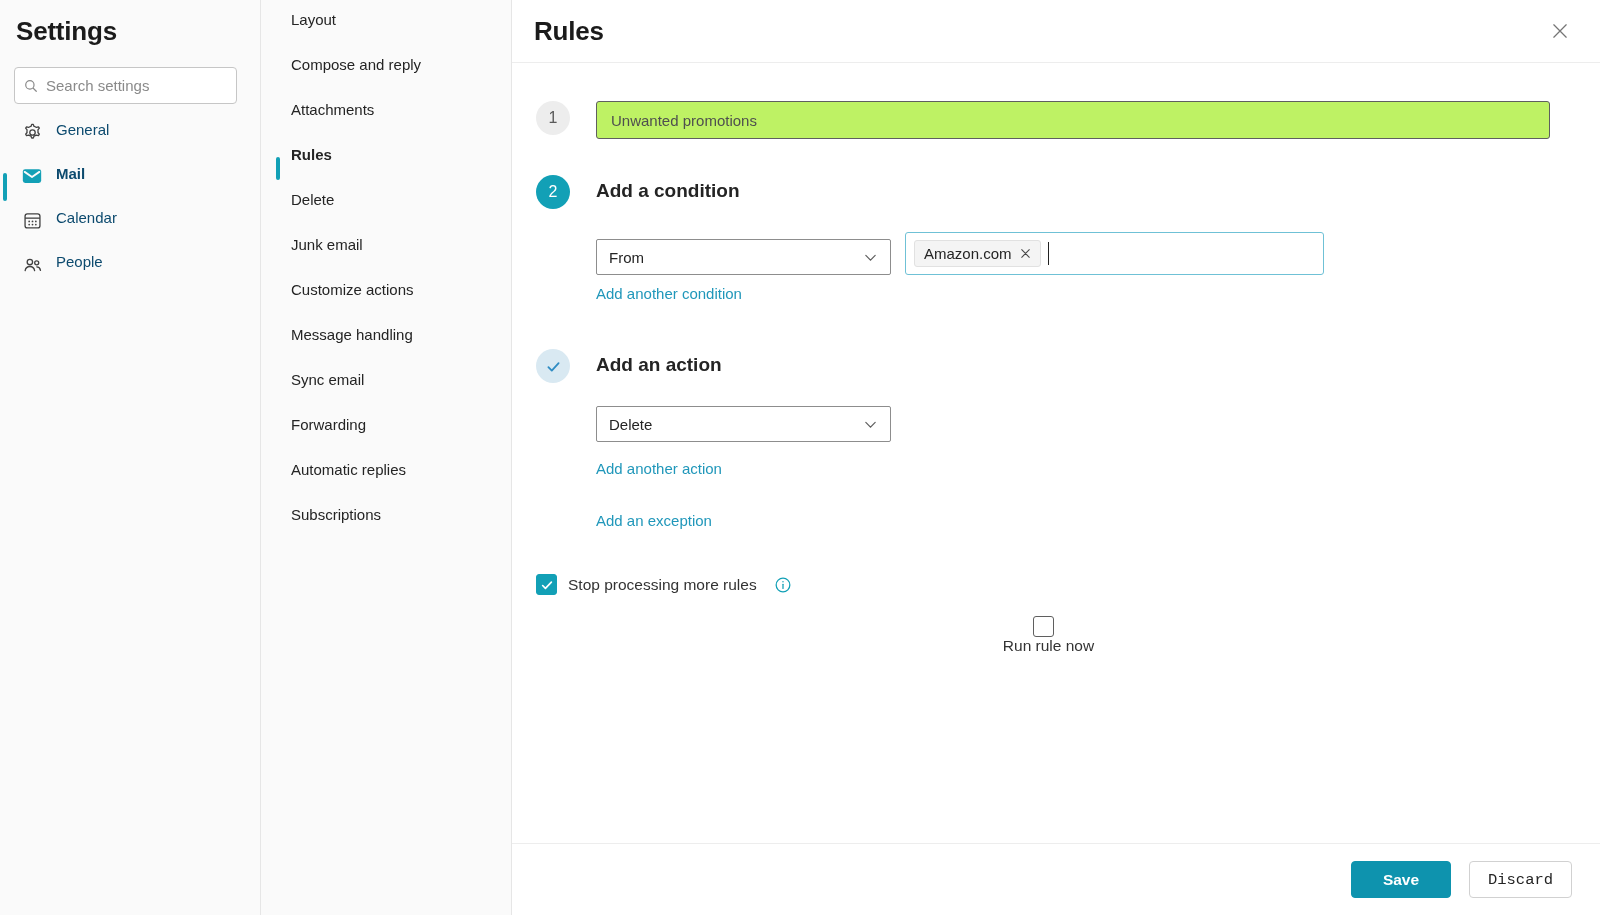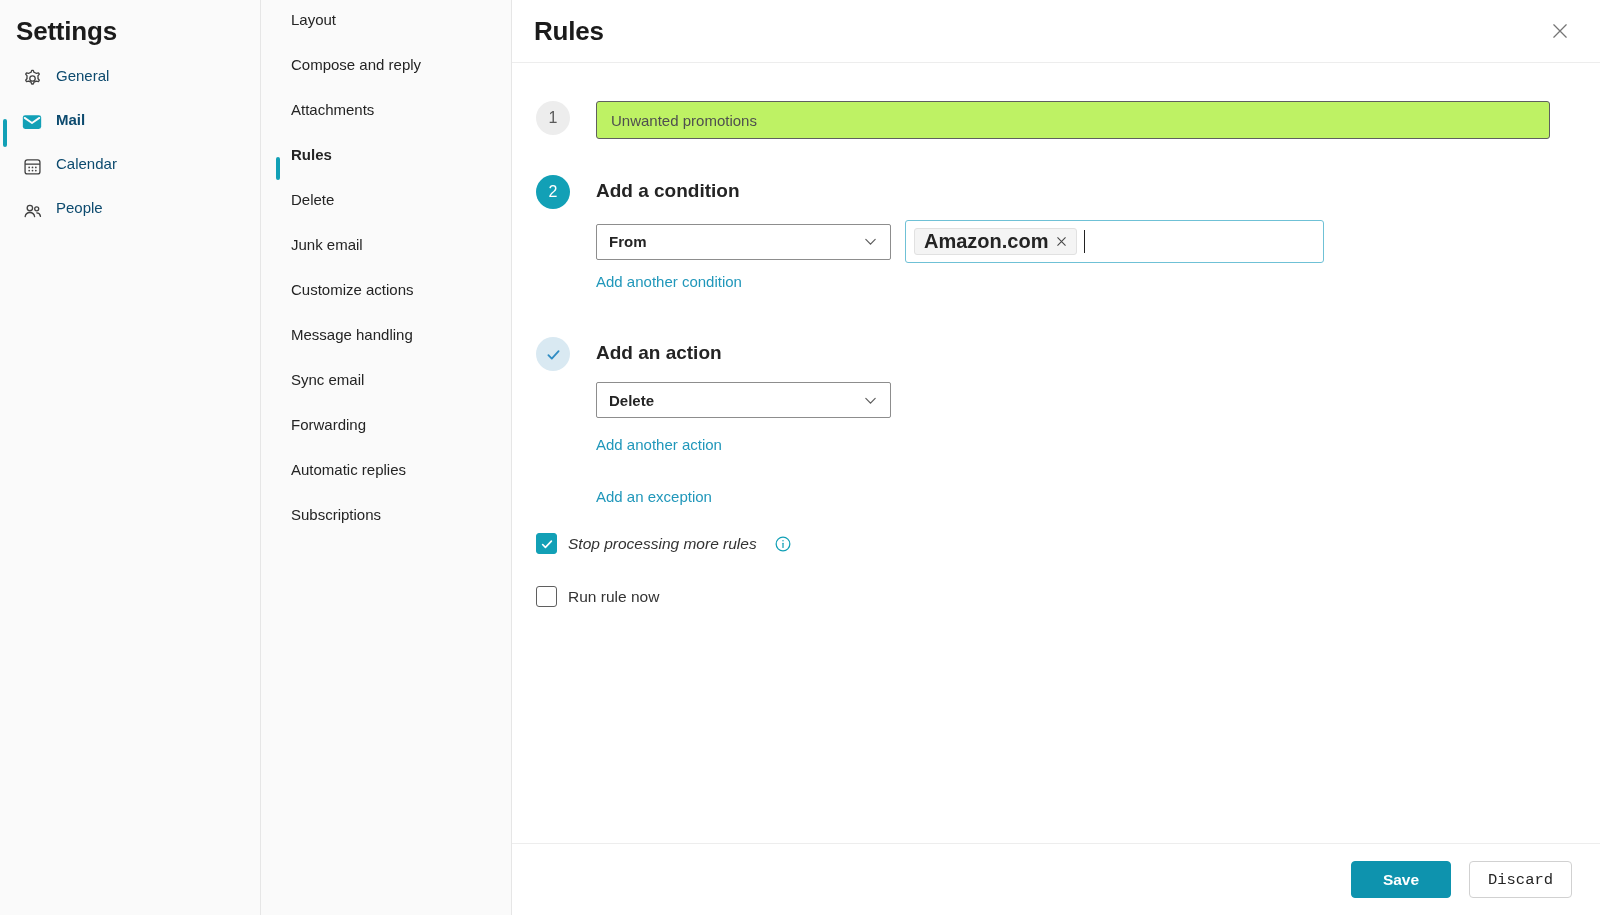--- a/index.html
+++ b/index.html
@@ -115,63 +115,63 @@
 
   .name-input {
     width: 100%; height: 38px;
     border: 1px solid #5f5f5f; border-radius: 3px;
     padding: 0 14px; font-family: inherit;
     font-size: 15px; color: #4f4f4f; outline: none; background: #bef264;
   }
 
   .step-heading { font-size: 19px; font-weight: 700; color: #242424; padding-top: 5px; }
 
-  .cond-line { display: flex; align-items: center; gap: 14px; margin-top: 18px; font-weight: bold; }
+  .cond-line { display: flex; align-items: flex-end; gap: 14px; margin-top: 30px; }
   .select-box {
     width: 295px; height: 36px;
     border: 1px solid #8d8d8d; border-radius: 2px;
     display: flex; align-items: center; justify-content: space-between;
     padding: 0 12px; font-size: 15px; color: #242424;
     background: #fff; cursor: pointer; flex: none;
   }
   .select-box .chev { color: #5f5f5f; }
 
   .value-box {
     width: 419px; height: 43px;
     border: 1.5px solid #6fc1d6; border-radius: 3px;
     display: flex; align-items: center;
     padding: 0 8px; background: #fff; cursor: text;
   }
   .chip {
     height: 27px; background: #f4f4f4;
     border: 1px solid #e1e1e1; border-radius: 3px;
     display: flex; align-items: center; gap: 8px;
-    padding: 0 9px; font-size: 20px; color: #242424;
+    padding: 0 9px; font-size: 15px; color: #242424;
   }
   .chip .chip-x { display: flex; align-items: center; color: #474747; cursor: pointer; }
   .caret {
     width: 1px; height: 23px; background: #222; margin-left: 7px;
     animation: blink 1.1s step-end infinite;
   }
   @keyframes blink { 50% { opacity: 0; } }
 
   .tlink {
     display: inline-block; color: var(--link); font-size: 15px;
     cursor: pointer; text-decoration: none;
   }
   .link-row-1 { margin-top: 10px; }
   .link-row-2 { margin-top: 18px; }
   .exception-row { margin-top: 34px; margin-left: 60px; }
 
   .m-top-36 { margin-top: 36px; }
   .m-top-46 { margin-top: 46px; }
 
   .check-row { display: flex; align-items: center; margin-left: 0; }
-  .check-row.first { margin-top: 27px; font-style: italic; }
-  .check-row.second { margin-top: 32px; }
+  .check-row.first { margin-top: 44px; }
+  .check-row.second { margin-top: 21px; flex-direction: column; }
   .checkbox {
     width: 21px; height: 21px; border-radius: 3px; flex: none;
     display: flex; align-items: center; justify-content: center; cursor: pointer;
   }
   .checkbox.checked { background: var(--accent); border: 1px solid var(--accent); }
   .checkbox.unchecked { background: #fff; border: 1px solid #5f5f5f; }
   .check-label { margin-left: 11px; font-size: 15.5px; color: #333; }
   .info-icon { margin-left: 17px; color: var(--accent); display: flex; cursor: pointer; }
 
   
@@ -194,20 +194,29 @@
     border: 1px solid #d1d1d1;
     font-family: Liberation Mono, monospace;
   }
 </style>
 </head>
 <body>
 
 <aside class="sidebar">
   <div class="settings-title">Settings</div>
 
+  <div class="search-box">
+    <span style="display:flex;">
+      <svg width="16" height="16" viewBox="0 0 20 20" fill="none" stroke="currentColor" stroke-width="1.5" stroke-linecap="round">
+        <circle cx="8.6" cy="8.6" r="5.2"></circle>
+          <path d="M12.8 12.8l3.8 3.8"></path>
+      </svg>
+    </span>
+    <input type="text" placeholder="Search settings" style="">
+  </div>
 
   <nav class="side-list">
     <div class="side-item">
       <span class="sicon">
         <svg width="21" height="21" viewBox="0 0 24 24" fill="none" stroke="currentColor" stroke-width="1.5" stroke-linejoin="round">
           <circle cx="12" cy="12" r="3.1"></circle>
           <path d="M11.1 2.8h1.8l.9 2.3a7 7 0 0 1 2.6 1.1l2.4-.7 1 1.6-1.6 2a7 7 0 0 1 0 2.9l1.6 2-1 1.6-2.4-.7a7 7 0 0 1-2.6 1.1l-.9 2.3h-1.8l-.9-2.3a7 7 0 0 1-2.6-1.1l-2.4.7-1-1.6 1.6-2a7 7 0 0 1 0-2.9l-1.6-2 1-1.6 2.4.7a7 7 0 0 1 2.6-1.1l.9-2.3z"></path>
         </svg>
       </span>
       <span>General</span>

